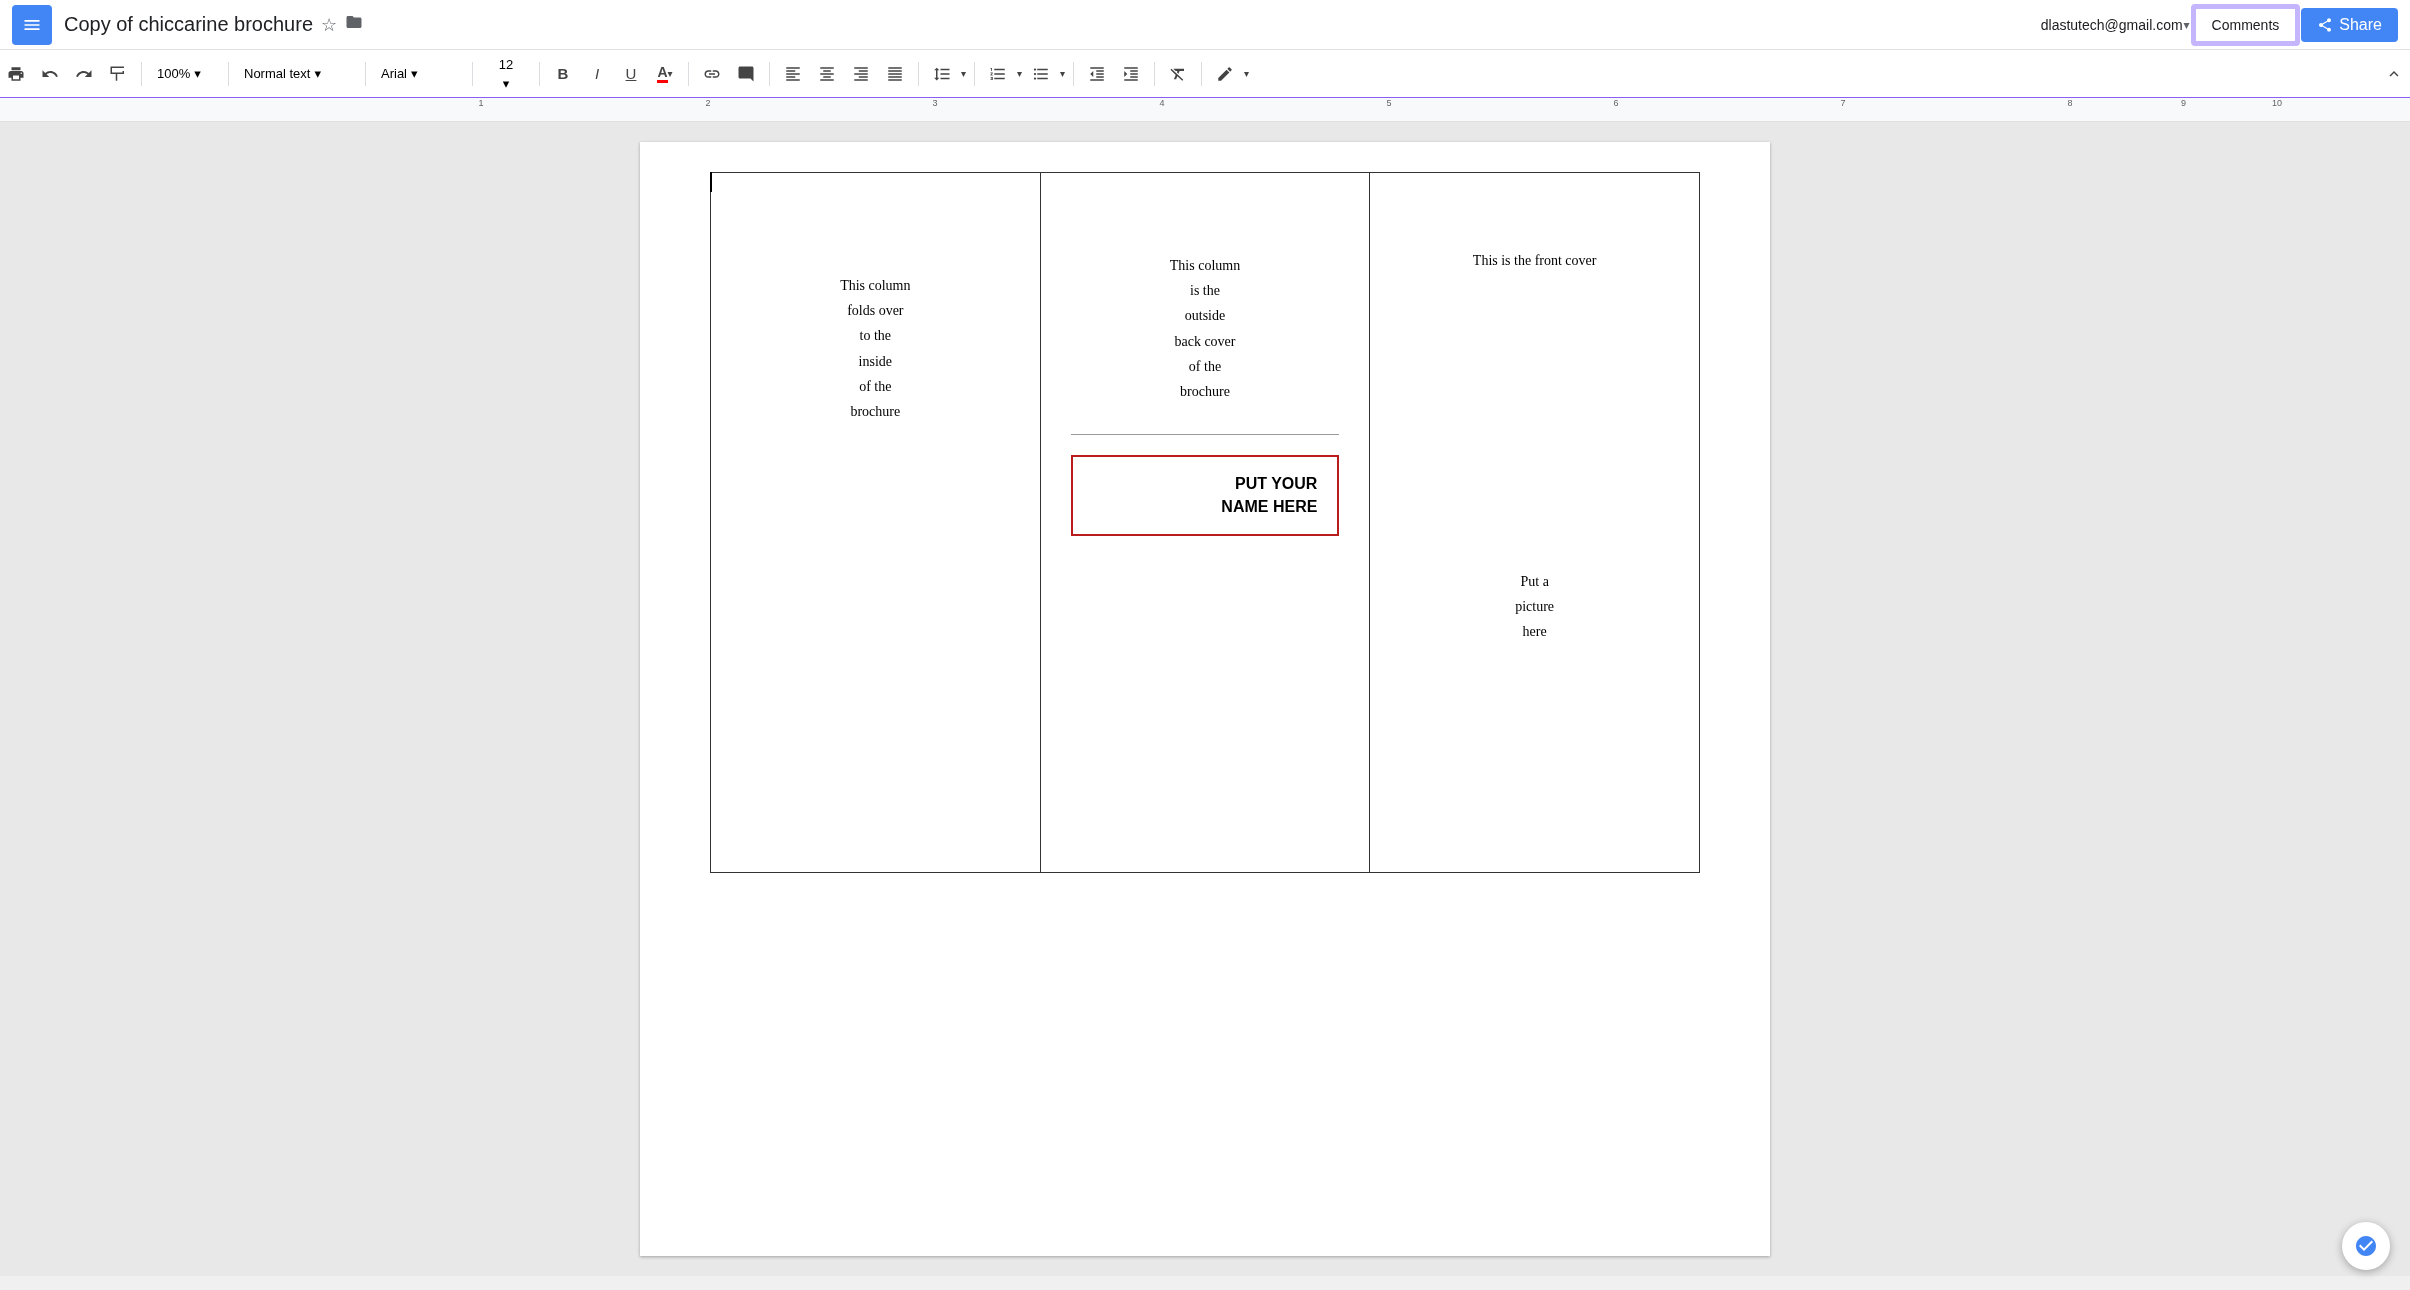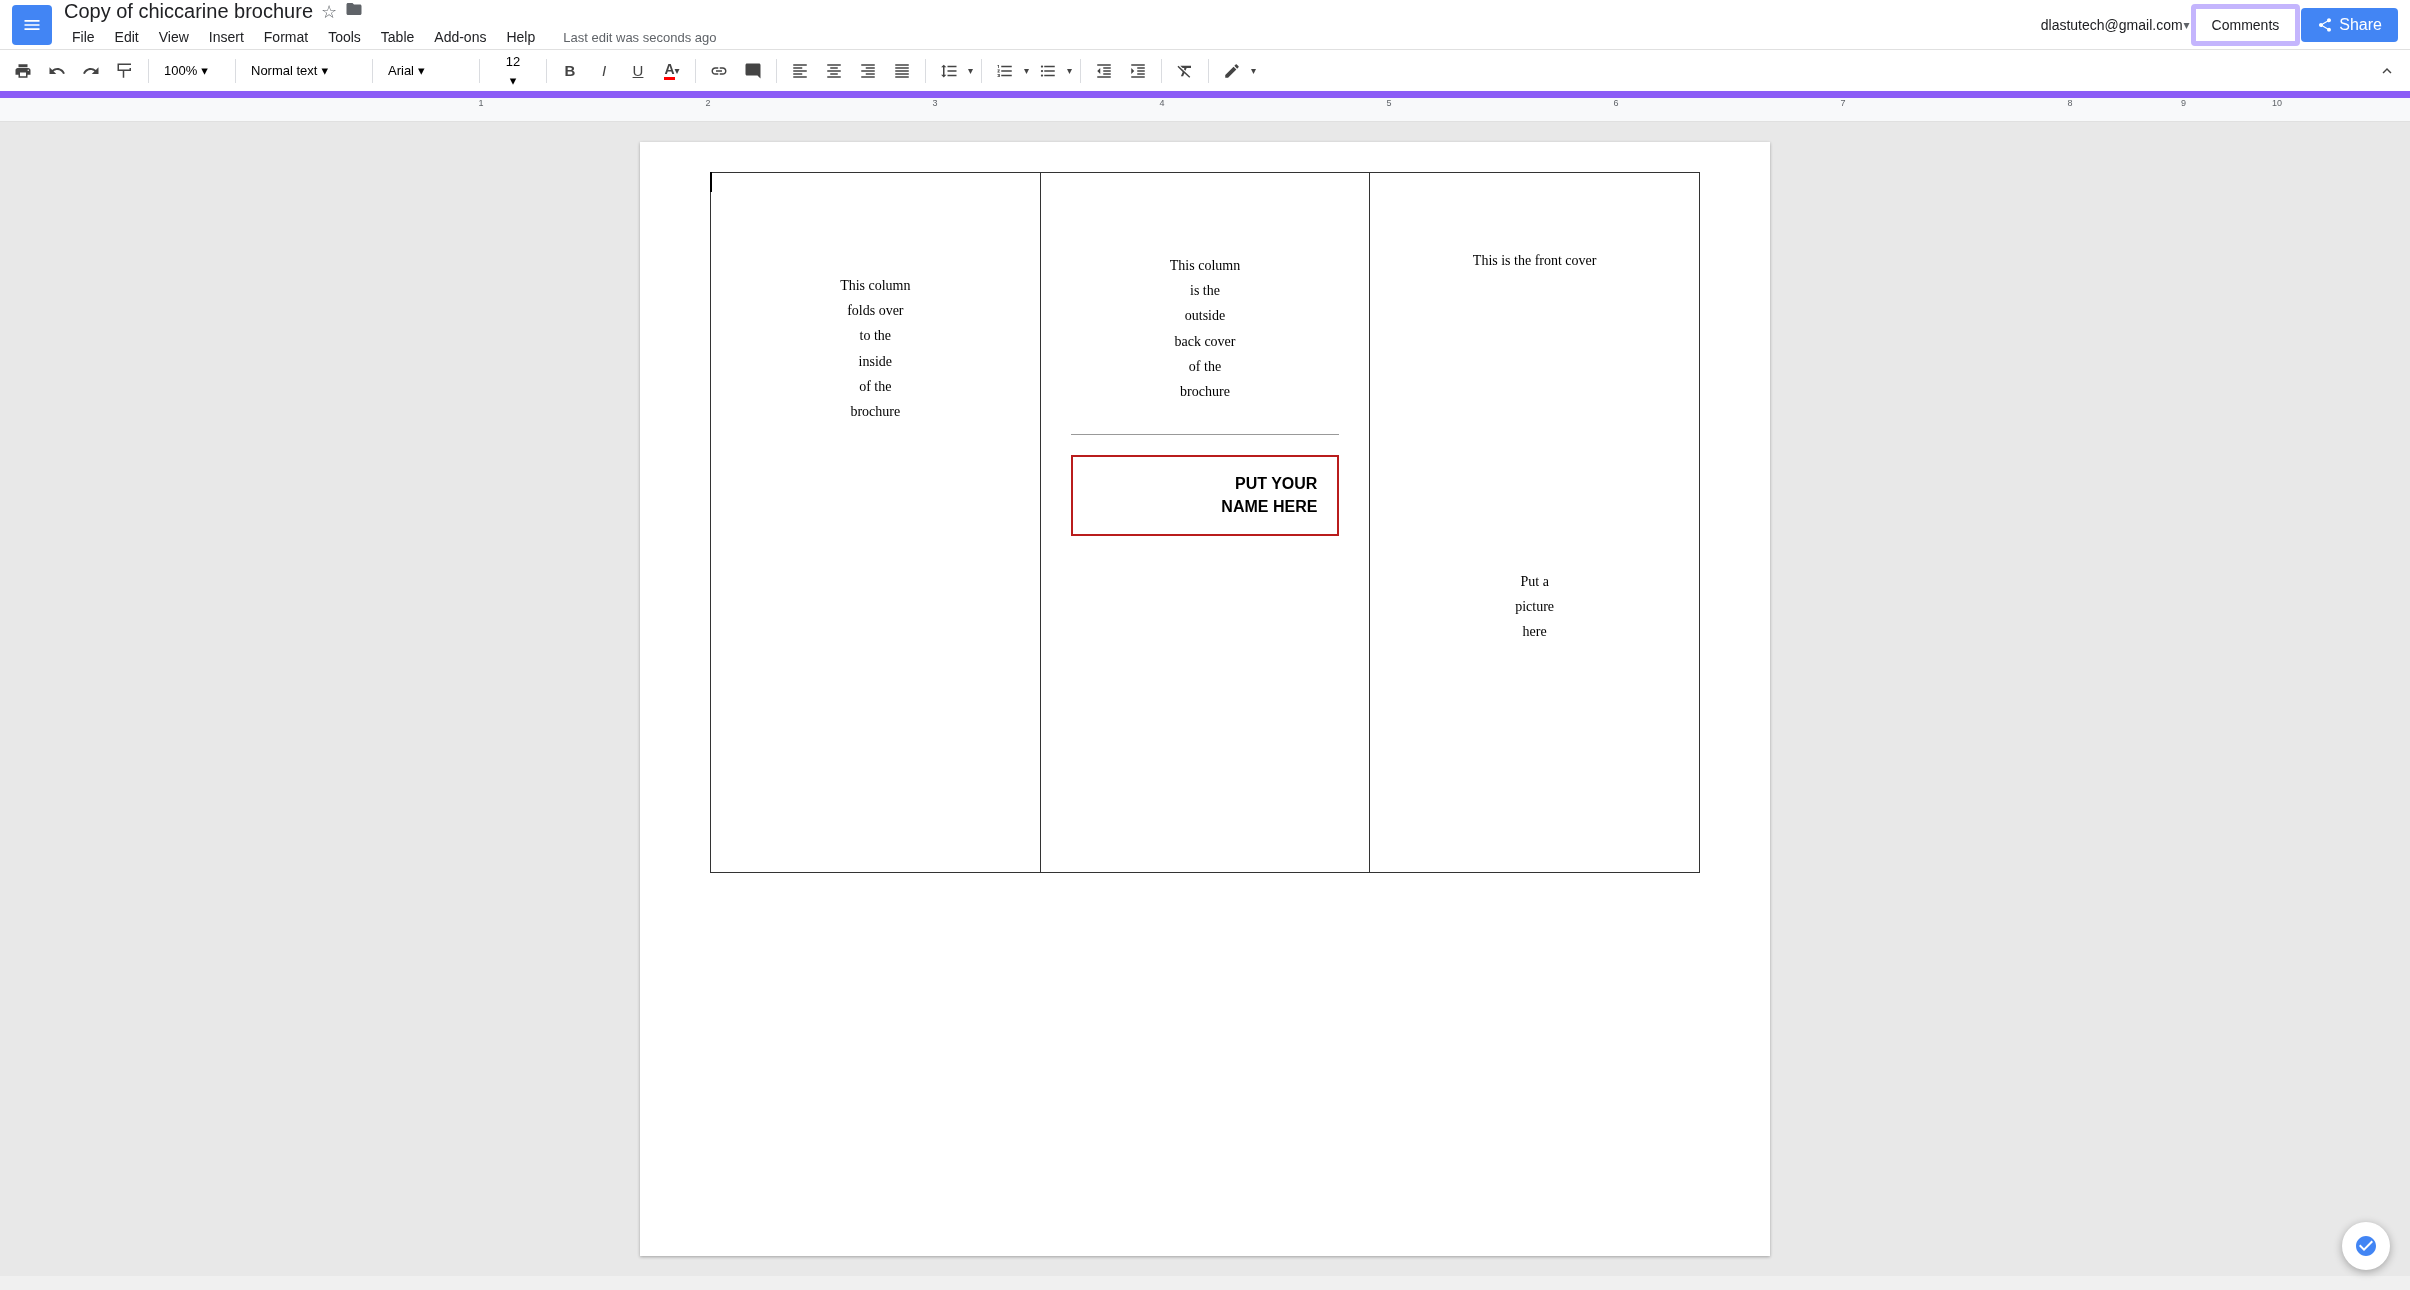--- a/index.html
+++ b/index.html
@@ -91,23 +91,23 @@
       display: flex;
       align-items: center;
       gap: 6px;
     }
 
     
     .toolbar {
       display: flex;
       align-items: center;
       background: #fff;
-      padding: 4px 8px;
+      padding: 4px 1px;
       height: 48px;
-      border-bottom: 7px solid #8b5cf6;
+      border-bottom: 1px solid #8b5cf6;
       gap: 4px;
       flex-wrap: nowrap;
     }
     .toolbar-btn {
       width: 30px;
       height: 30px;
       border: none;
       background: transparent;
       cursor: pointer;
       display: flex;
@@ -300,32 +300,20 @@
   </div>
   <div class="doc-title-area">
     <div class="doc-title-row">
       <span class="doc-title">Copy of chiccarine brochure</span>
       <span class="star-icon">☆</span>
       <span class="folder-icon">
         <svg width="18" height="18" viewBox="0 0 24 24" fill="#5f6368">
             <path d="M10 4H4c-1.1 0-1.99.9-1.99 2L2 18c0 1.1.9 2 2 2h16c1.1 0 2-.9 2-2V8c0-1.1-.9-2-2-2h-8l-2-2z"></path>
           </svg>
       </span>
-    </div>
-    <div class="menu-bar">
-      <span class="menu-item">File</span>
-      <span class="menu-item">Edit</span>
-      <span class="menu-item">View</span>
-      <span class="menu-item">Insert</span>
-      <span class="menu-item">Format</span>
-      <span class="menu-item">Tools</span>
-      <span class="menu-item">Table</span>
-      <span class="menu-item">Add-ons</span>
-      <span class="menu-item">Help</span>
-      <span class="last-edit">Last edit was seconds ago</span>
     </div>
   </div>
   <div class="top-right">
     <span class="user-email">dlastutech@gmail.com</span>
     <span style="font-size:12px;color:#5f6368">▾</span>
     <button class="comments-btn">Comments</button>
     <button class="share-btn">
       <svg width="16" height="16" viewBox="0 0 24 24" fill="white">
           <path d="M18 16.08c-.76 0-1.44.3-1.96.77L8.91 12.7c.05-.23.09-.46.09-.7s-.04-.47-.09-.7l7.05-4.11c.54.5 1.25.81 2.04.81 1.66 0 3-1.34 3-3s-1.34-3-3-3-3 1.34-3 3c0 .24.04.47.09.7L8.04 9.81C7.5 9.31 6.79 9 6 9c-1.66 0-3 1.34-3 3s1.34 3 3 3c.79 0 1.5-.31 2.04-.81l7.12 4.16c-.05.21-.08.43-.08.65 0 1.61 1.31 2.92 2.92 2.92 1.61 0 2.92-1.31 2.92-2.92s-1.31-2.92-2.92-2.92z"></path>
         </svg>

